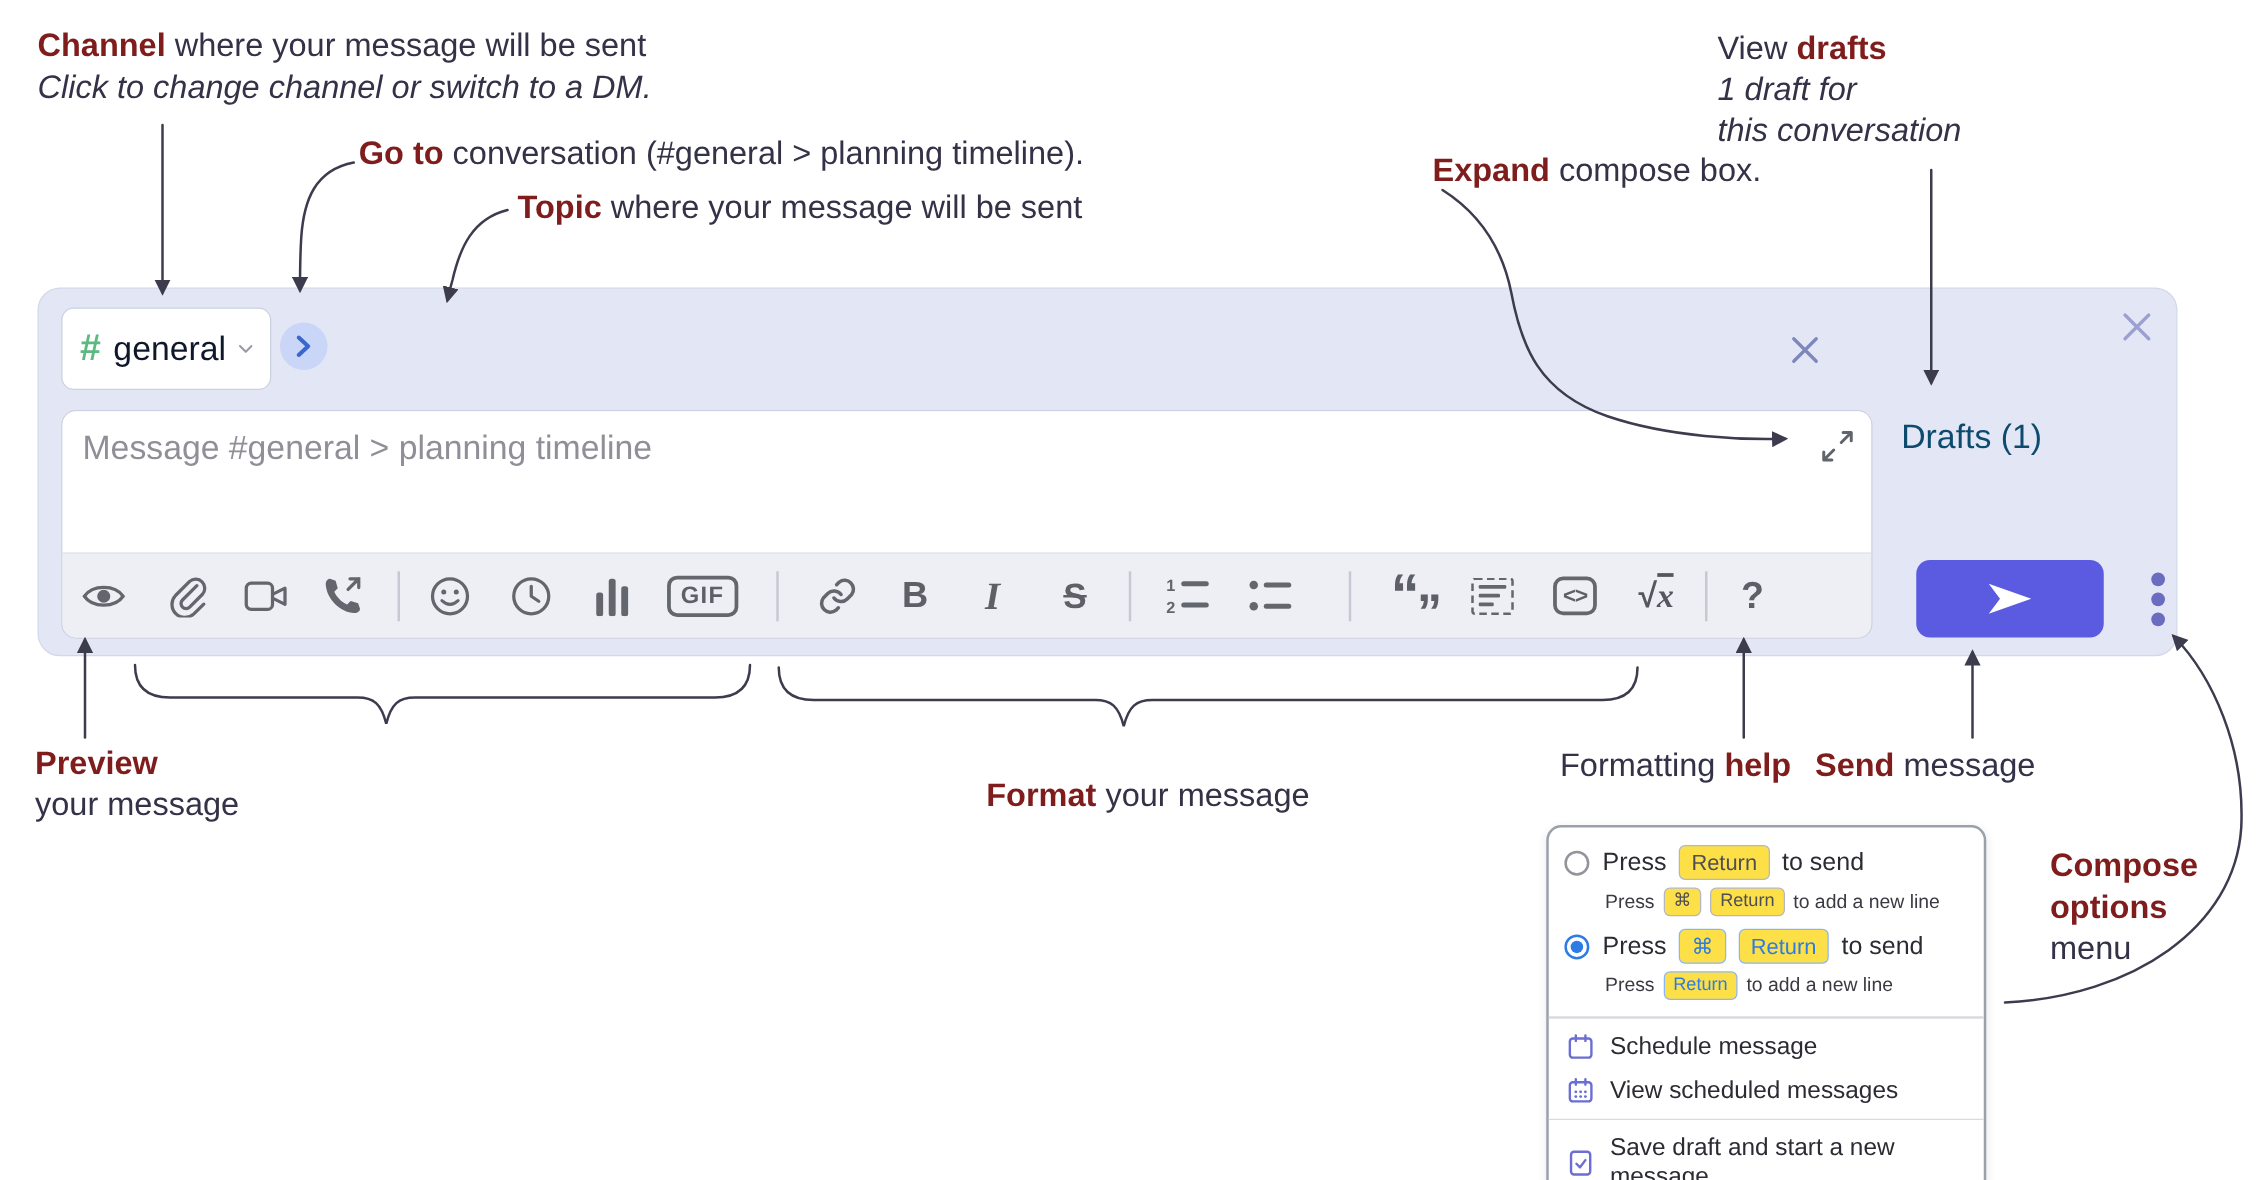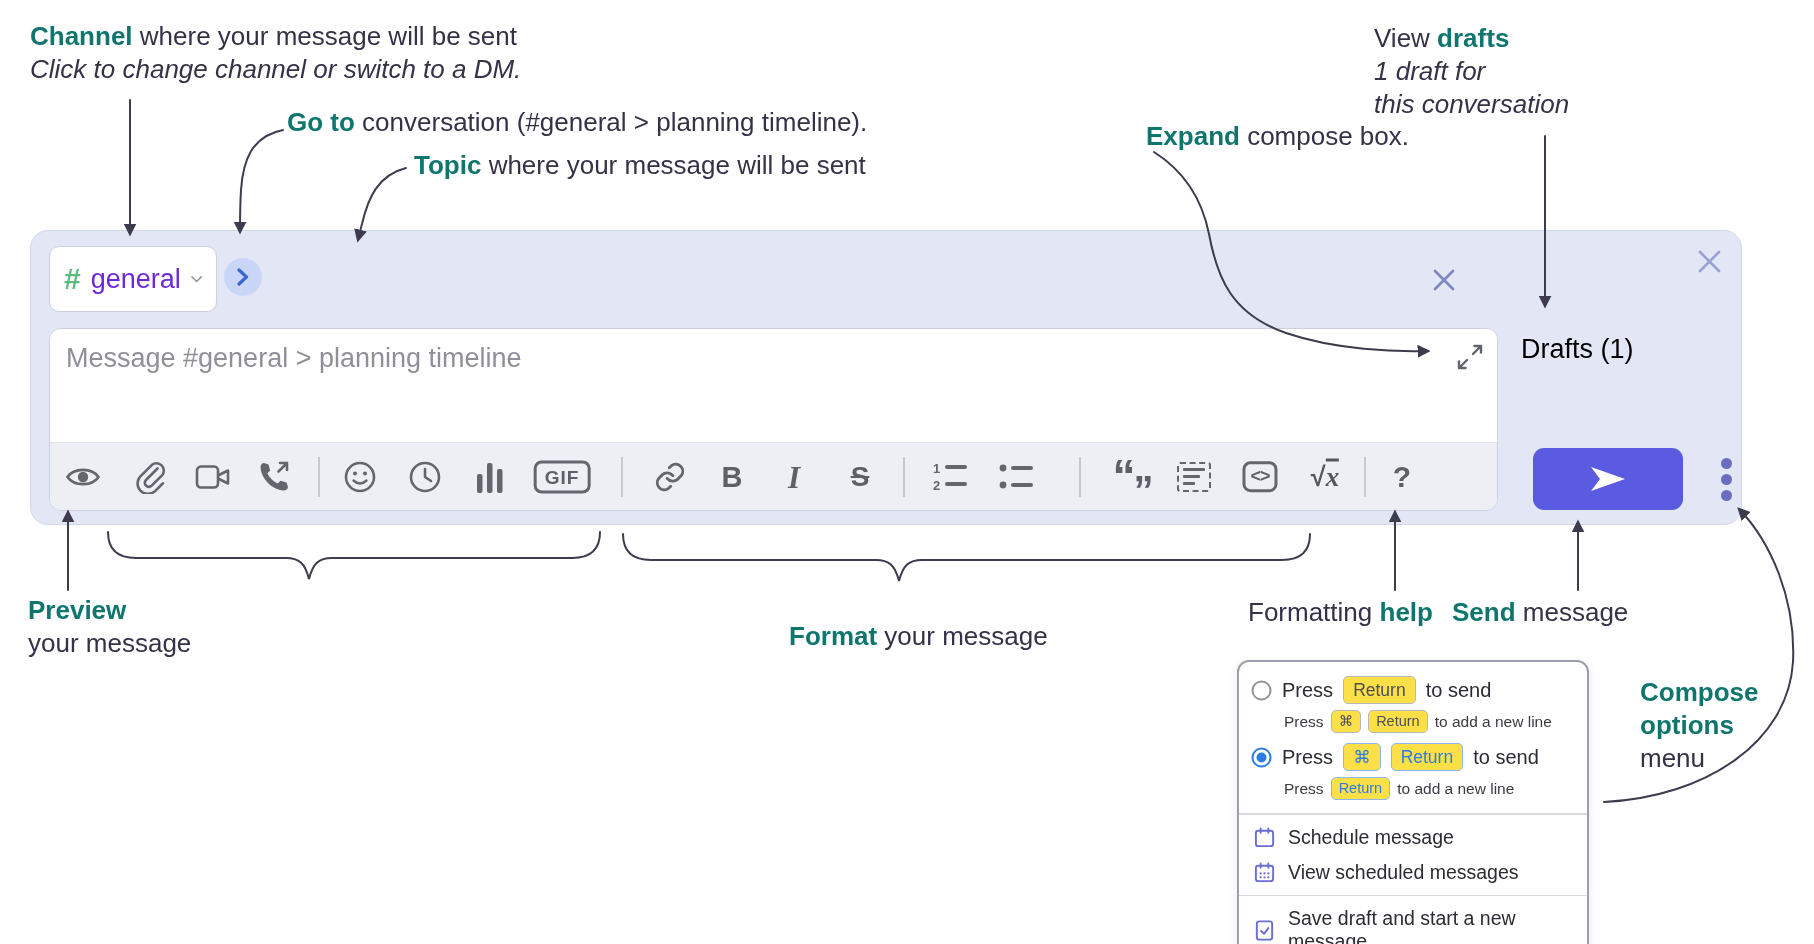--- a/index.html
+++ b/index.html
@@ -1,50 +1,50 @@
 <!DOCTYPE html>
 <html><head>
 <meta charset="utf-8">
 <style>
   html,body{margin:0;padding:0;background:#fff;}
   #canvas{position:relative;width:1814px;height:944px;background:#fff;overflow:hidden;
           font-family:"Liberation Sans",sans-serif;color:#343247;}
   
   .ann{position:absolute;font-size:26px;line-height:33px;color:#343247;white-space:nowrap;}
-  .ann .b{font-weight:700;color:#0f766e;}
+  .ann .b{font-weight:700;color:#7f1d1d;}
   .ann .i{font-style:italic;}
   
   #connectors{position:absolute;left:0;top:0;pointer-events:none;z-index:5;}
   
   #compose{position:absolute;left:30px;top:230px;width:1712px;height:295px;
            background:#e3e6f4;border:1px solid #d3d7ea;border-radius:18px;box-sizing:border-box;z-index:1;}
   .whitebox{background:#fff;border:1px solid #ccd0e0;border-radius:10px;box-sizing:border-box;}
   #channel-btn{position:absolute;left:18px;top:15px;width:168px;height:66px;display:flex;
                align-items:center;gap:10px;padding:0 14px;cursor:pointer;}
   #channel-hash{font-size:30px;font-weight:700;color:#5cba80;line-height:1;}
-  #channel-name{font-size:27px;color:#6d28d9;flex:1;}
+  #channel-name{font-size:27px;color:#0f172a;flex:1;}
   #goto-btn{position:absolute;left:193px;top:27px;width:38px;height:38px;border-radius:50%;
             background:#c9d6f7;display:flex;align-items:center;justify-content:center;cursor:pointer;}
   #topic-input{position:absolute;left:233px;top:15px;width:1234px;height:66px;padding:0 60px 0 18px;
                font-family:"Liberation Sans",sans-serif;font-size:27px;color:#17171f;outline:none;}
   #clear-topic{position:absolute;left:1398px;top:34px;width:30px;height:30px;display:flex;
                align-items:center;justify-content:center;cursor:pointer;background:none;border:none;padding:0;}
   #close-compose{position:absolute;left:1662px;top:14px;width:32px;height:32px;display:flex;
                  align-items:center;justify-content:center;cursor:pointer;background:none;border:none;padding:0;}
   #message-panel{position:absolute;left:18px;top:97px;width:1449px;height:183px;overflow:hidden;}
   #message-input{display:block;width:100%;height:112px;border:none;resize:none;outline:none;box-sizing:border-box;
                  padding:14px 50px 0 16px;font-family:"Liberation Sans",sans-serif;font-size:27px;color:#17171f;background:#fff;}
   #message-input::placeholder{color:#8f8f98;opacity:1;}
   #expand-btn{position:absolute;right:12px;top:14px;width:30px;height:30px;cursor:pointer;background:none;border:none;padding:0;}
   #toolbar{position:absolute;left:0;bottom:0;width:100%;height:67px;background:#edeff5;border-top:1px solid #e0e2ec;}
   .tb{position:absolute;top:50%;transform:translate(-50%,-50%);display:flex;align-items:center;justify-content:center;
       color:#63666d;cursor:pointer;background:none;border:none;padding:0;font-family:"Liberation Sans",sans-serif;}
   .tbdiv{position:absolute;top:50%;transform:translate(-50%,-50%);width:2px;height:40px;background:#c6c9d3;}
   .tb svg{display:block;}
-  #drafts-link{position:absolute;left:1490px;top:103px;font-size:27px;color:#000000;cursor:pointer;}
+  #drafts-link{position:absolute;left:1490px;top:103px;font-size:27px;color:#0c4a6e;cursor:pointer;}
   #send-btn{position:absolute;left:1502px;top:217px;width:150px;height:62px;border:none;border-radius:11px;
             background:#5a5be0;display:flex;align-items:center;justify-content:center;cursor:pointer;}
   #more-btn{position:absolute;left:1675px;top:219px;width:40px;height:58px;display:flex;flex-direction:column;
             align-items:center;justify-content:center;gap:5px;cursor:pointer;background:none;border:none;padding:0;}
   #more-btn i{width:11px;height:11px;border-radius:50%;background:#6a6cc0;}
   
   .glyph{font-size:29px;font-weight:700;color:#5d6067;line-height:1;}
   .glyph-i{font-family:"Liberation Serif",serif;font-style:italic;font-size:31px;font-weight:700;}
   .glyph-s{text-decoration:line-through;font-weight:600;font-size:28px;}
   .gifbox{border:3px solid #63666d;border-radius:8px;font-size:19px;font-weight:700;letter-spacing:1px;

